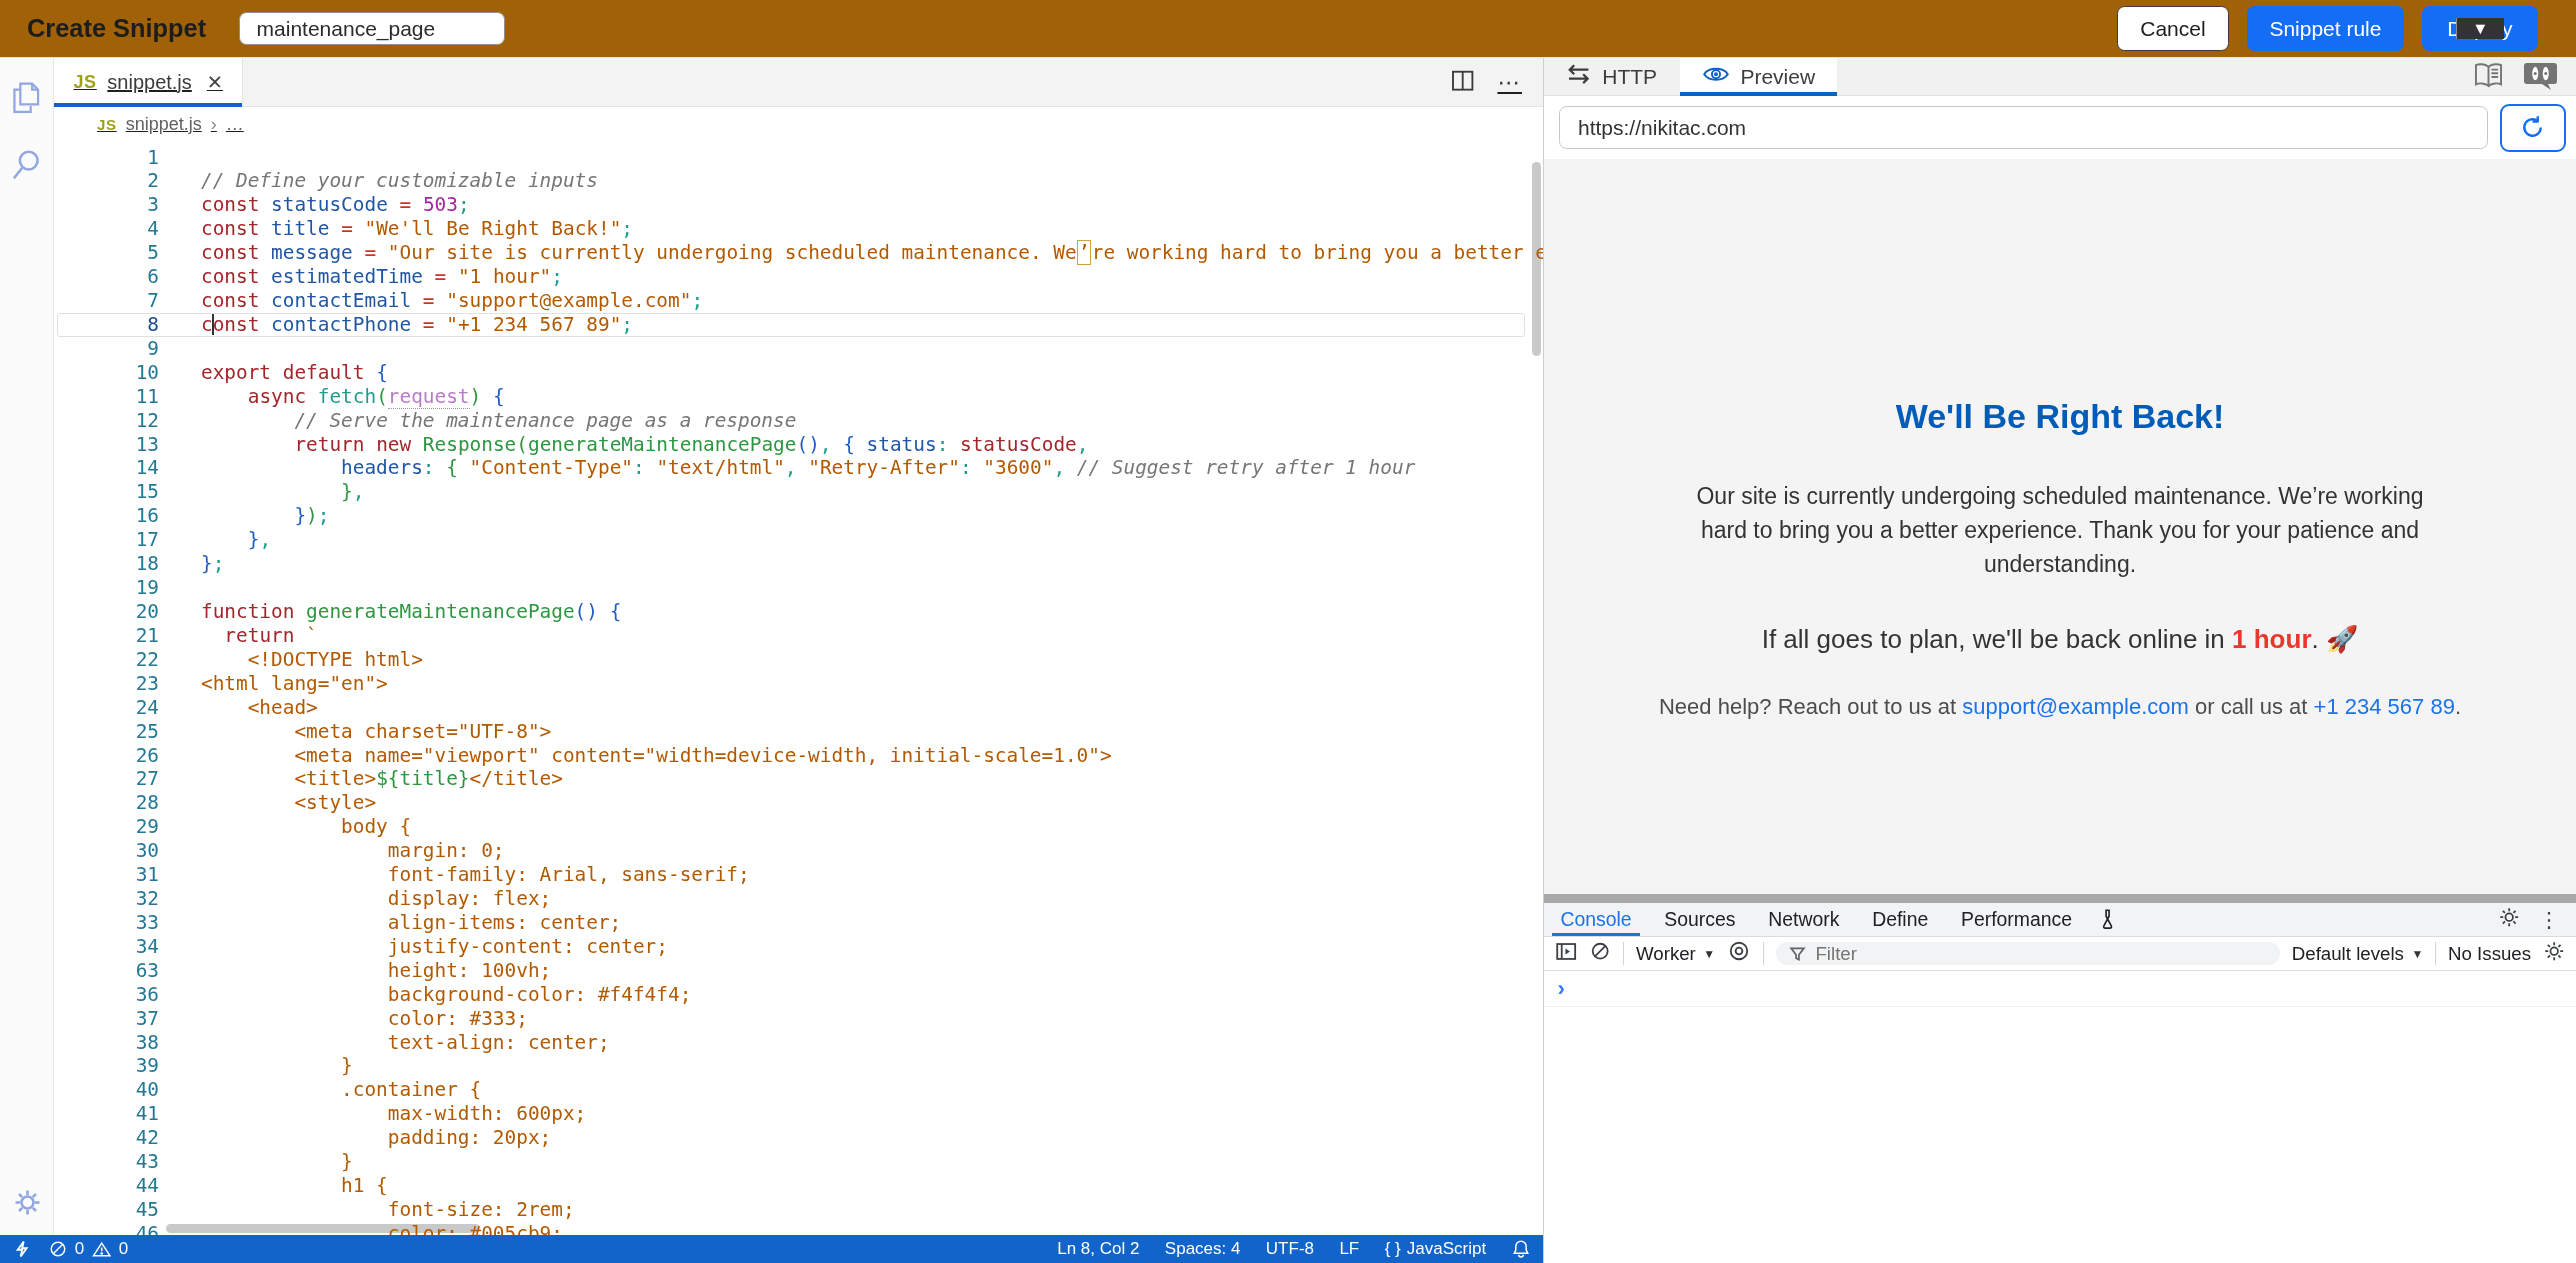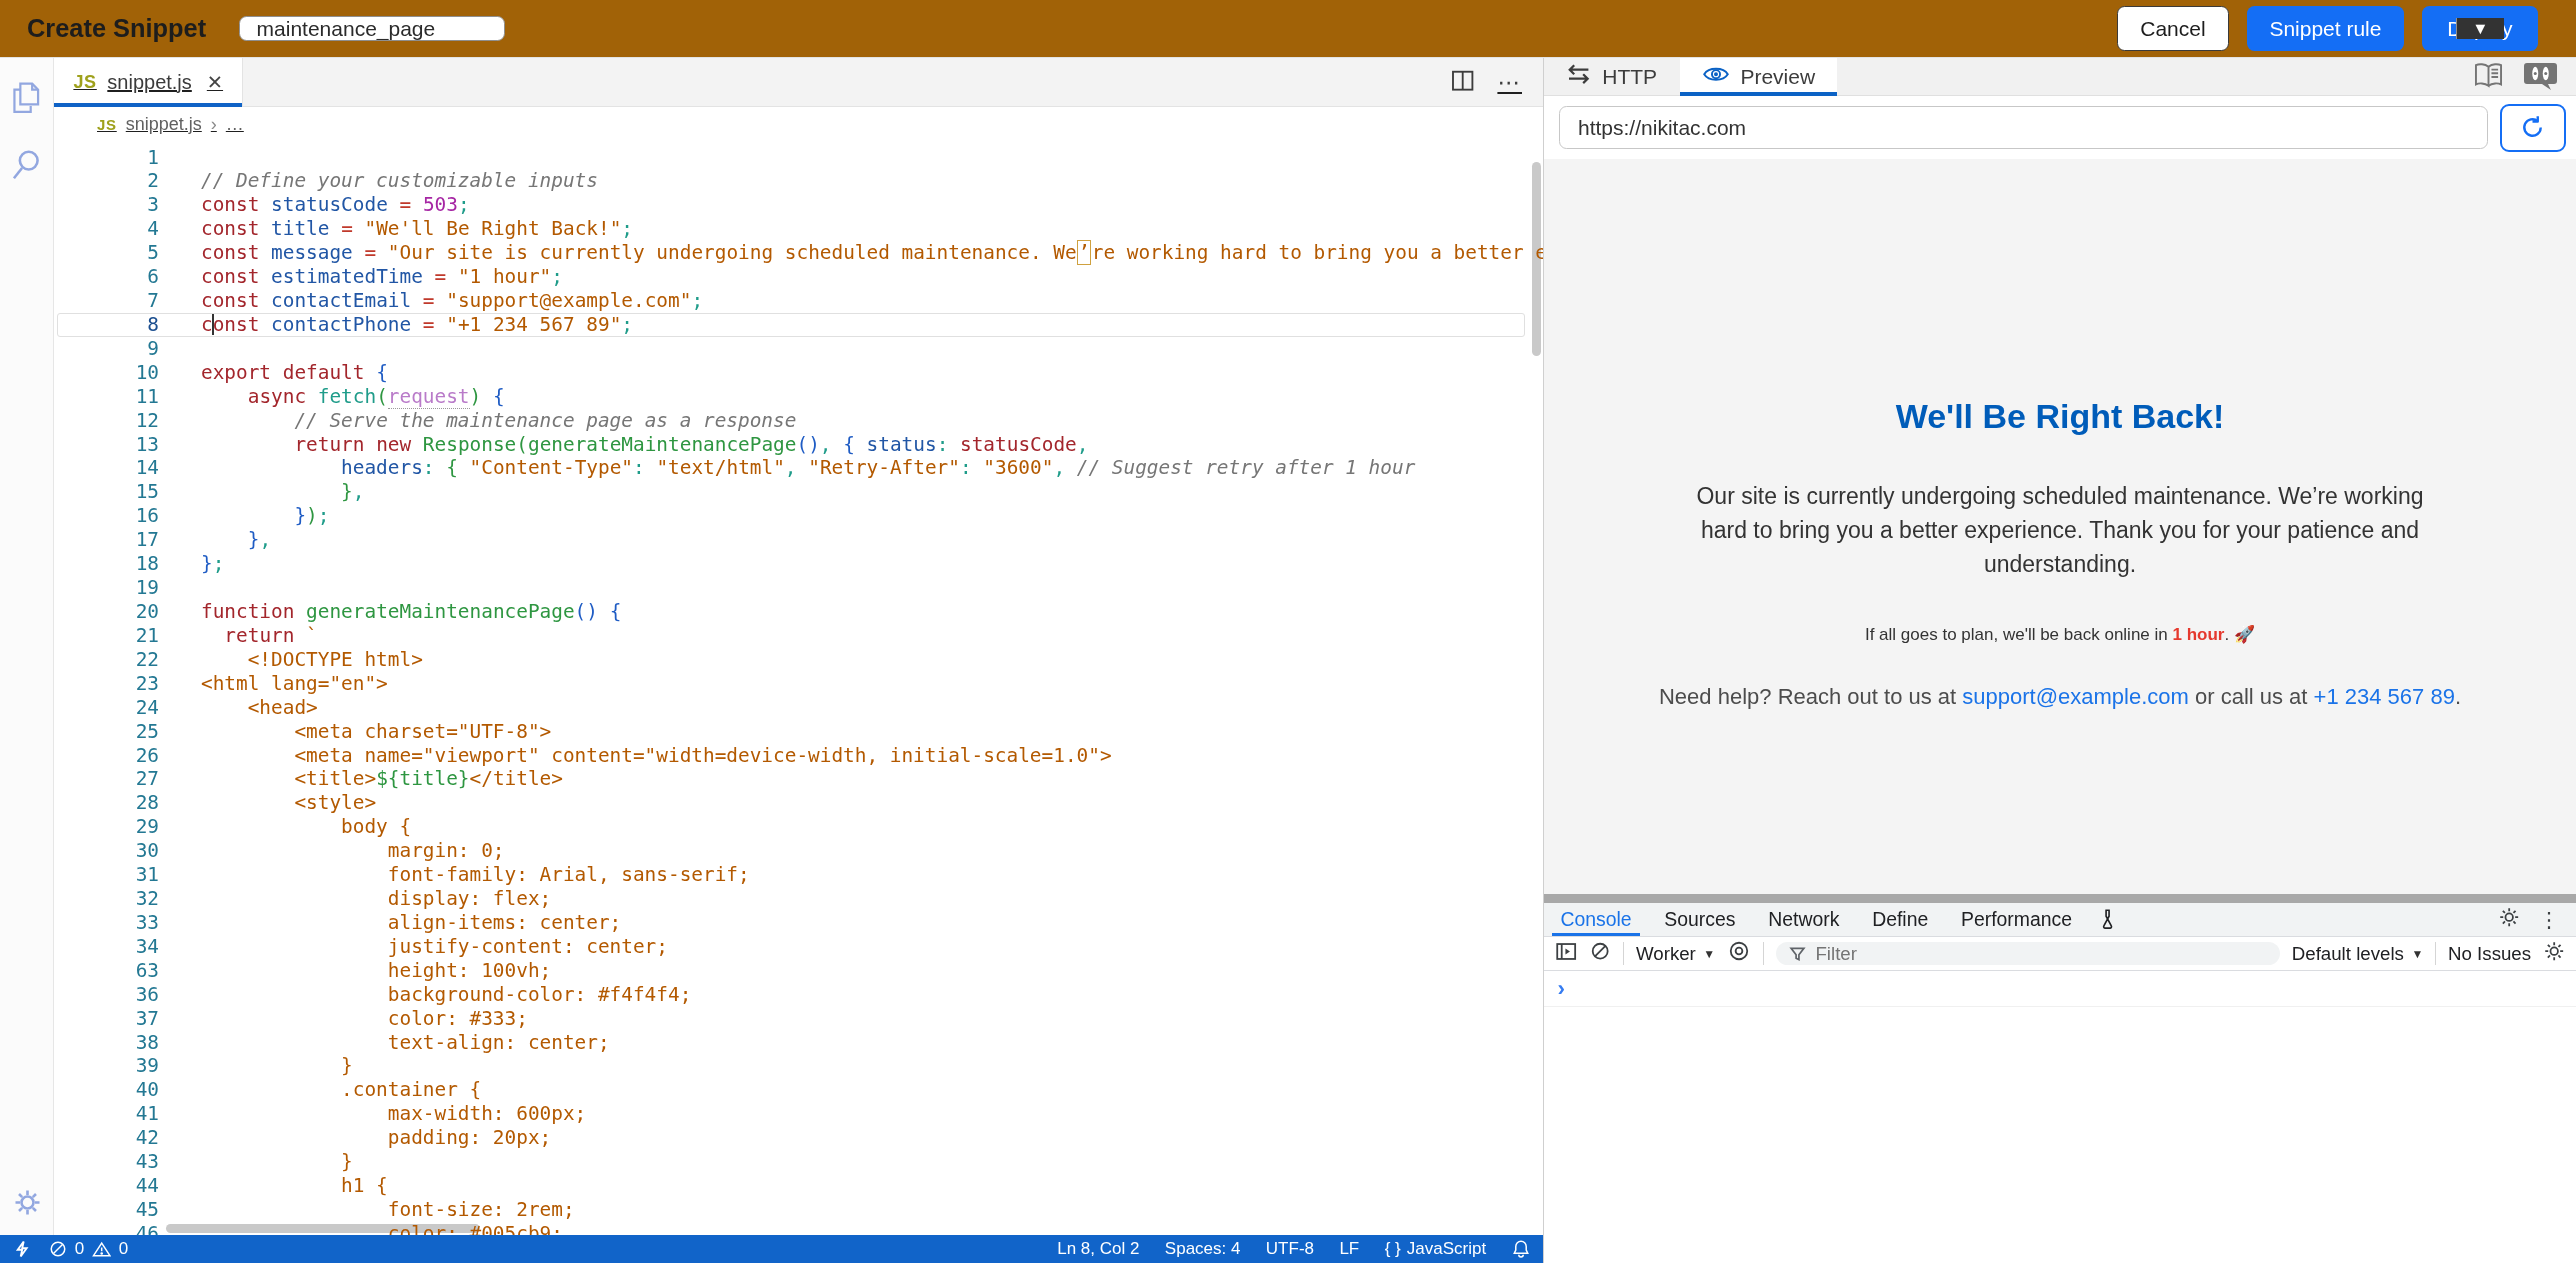--- a/index.html
+++ b/index.html
@@ -5,21 +5,21 @@
   * { box-sizing: border-box; margin: 0; padding: 0; }
   html,body { background:#ddd; }
   .app {
     position:relative; width:2576px; height:1263px; background:#fff;
     font-family:"Liberation Sans", sans-serif; color:#1f1f1f; overflow:hidden;
     display:flex; flex-direction:column;
   }
   
   .tophdr { height:58px; background:#a16207; border-bottom:0.7px solid #e3e3e3; display:flex; align-items:center; padding:0 38px 0 27px; flex:0 0 auto; }
   .tophdr .ttl { font-size:25.4px; font-weight:bold; color:#1d1d1d; }
-  .name-input { margin-left:33px; width:266px; height:25px; border:1.1px solid #8f8f8f; border-radius:7.5px; font-size:21px; color:#2b2b2b; padding:0 16.4px; font-family:"Liberation Sans",sans-serif; }
+  .name-input { margin-left:33px; width:266px; height:33px; border:1.1px solid #8f8f8f; border-radius:7.5px; font-size:21px; color:#2b2b2b; padding:0 16.4px; font-family:"Liberation Sans",sans-serif; }
   .hdr-sp { flex:1; }
   .btn { height:45px; border-radius:7.5px; font-size:21px; display:inline-flex; align-items:center; justify-content:center; padding:0 22.4px; cursor:pointer; white-space:nowrap; }
   .btn-outline { background:#fff; border:1.9px solid #3a3a3a; color:#1d1d1d; margin-right:18px; }
   .btn-blue { background:#146ef5; border:none; color:#fff; margin-right:18px; }
   .btn-split { display:inline-flex; margin-right:0; padding:0; }
   .btn-split .main { padding:0 25.4px; display:flex; align-items:center; }
   .btn-split .caret { width:48px; display:flex; align-items:center; justify-content:center; border-left:0.7px solid rgba(255,255,255,.45); font-size:16.4px; }
   
   .mainrow { flex:1; display:flex; min-height:0; }
   .leftpane { width:1544px; display:flex; flex-direction:column; border-right:0.7px solid #cfcfcf; }
@@ -71,21 +71,21 @@
   .rtabs-sp { flex:1; }
   .rtabs-icons { display:flex; align-items:center; gap:19.4px; padding-right:19.4px; }
   .urlrow { height:63px; background:#fff; display:flex; align-items:center; padding:0 10.5px 0 15px; gap:12px; }
   .urlinput { flex:1; height:43px; border:1.1px solid #c7c7c7; border-radius:7.5px; font-size:21px; color:#333; padding:0 18px; font-family:"Liberation Sans",sans-serif; background:#fff; }
   .reloadbtn { width:66px; height:48px; border:2.2px solid #146ef5; border-radius:9px; background:#fff; display:flex; align-items:center; justify-content:center; cursor:pointer; }
   
   .preview { height:735px; background:#f4f4f4; overflow:hidden; display:flex; justify-content:center; }
   .pv-container { max-width:837px; text-align:center; padding-top:238px; }
   .pv-h1 { font-size:34px; font-weight:bold; color:#005cb9; margin-bottom:43px; }
   .pv-msg { font-size:23px; color:#333; line-height:34px; margin:0 auto 43px; max-width:762px; }
-  .pv-eta { font-size:17px; color:#333; margin-bottom:39px; }
+  .pv-eta { font-size:26px; color:#333; margin-bottom:39px; }
   .pv-eta b { color:#e5392e; }
   .pv-help { font-size:22px; color:#4c4c4c; }
   .pv-link { color:#1a73e8; text-decoration:none; cursor:pointer; }
   
   .dragbar { height:9px; background:#a8a8a8; }
   .dt-tabs { height:34px; background:#f1f3f4; border-bottom:0.7px solid #dadce0; display:flex; align-items:stretch; font-size:19.4px; color:#202124; }
   .dt-tab { display:flex; align-items:center; padding:0 16.4px; position:relative; }
   .dt-tab.active { color:#1a73e8; }
   .dt-tab.active .under { position:absolute; left:7.5px; right:7.5px; bottom:0; height:3px; background:#1a73e8; }
   .dt-flask { display:flex; align-items:center; margin-left:-6px; }

